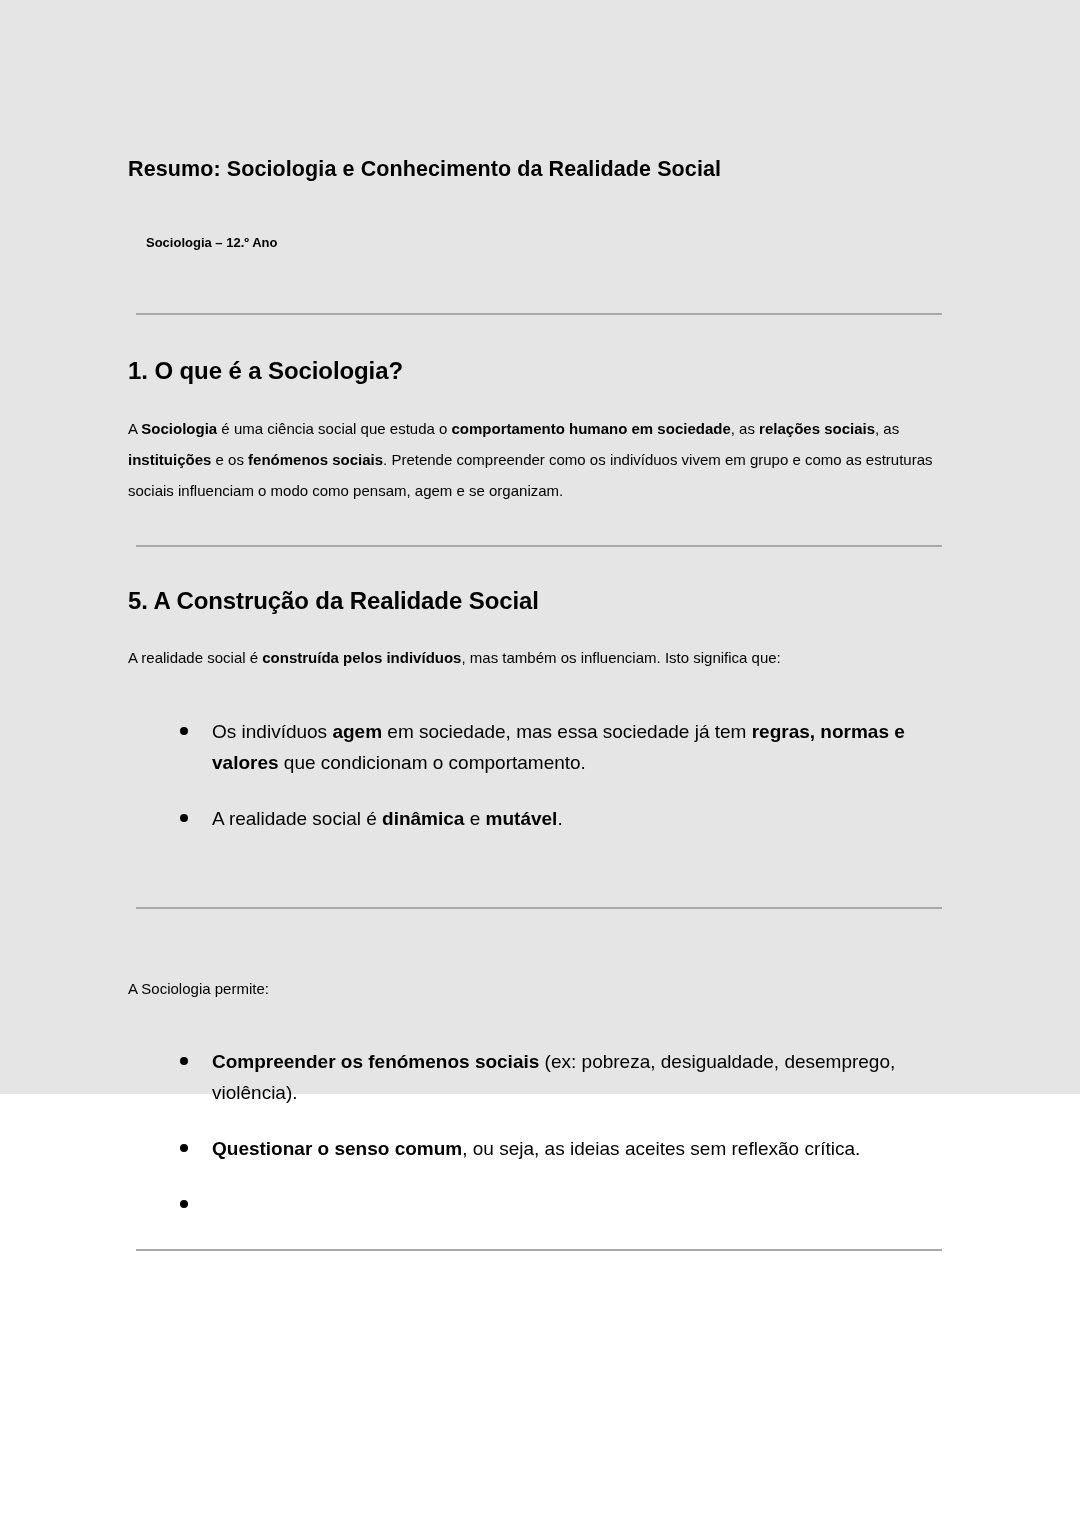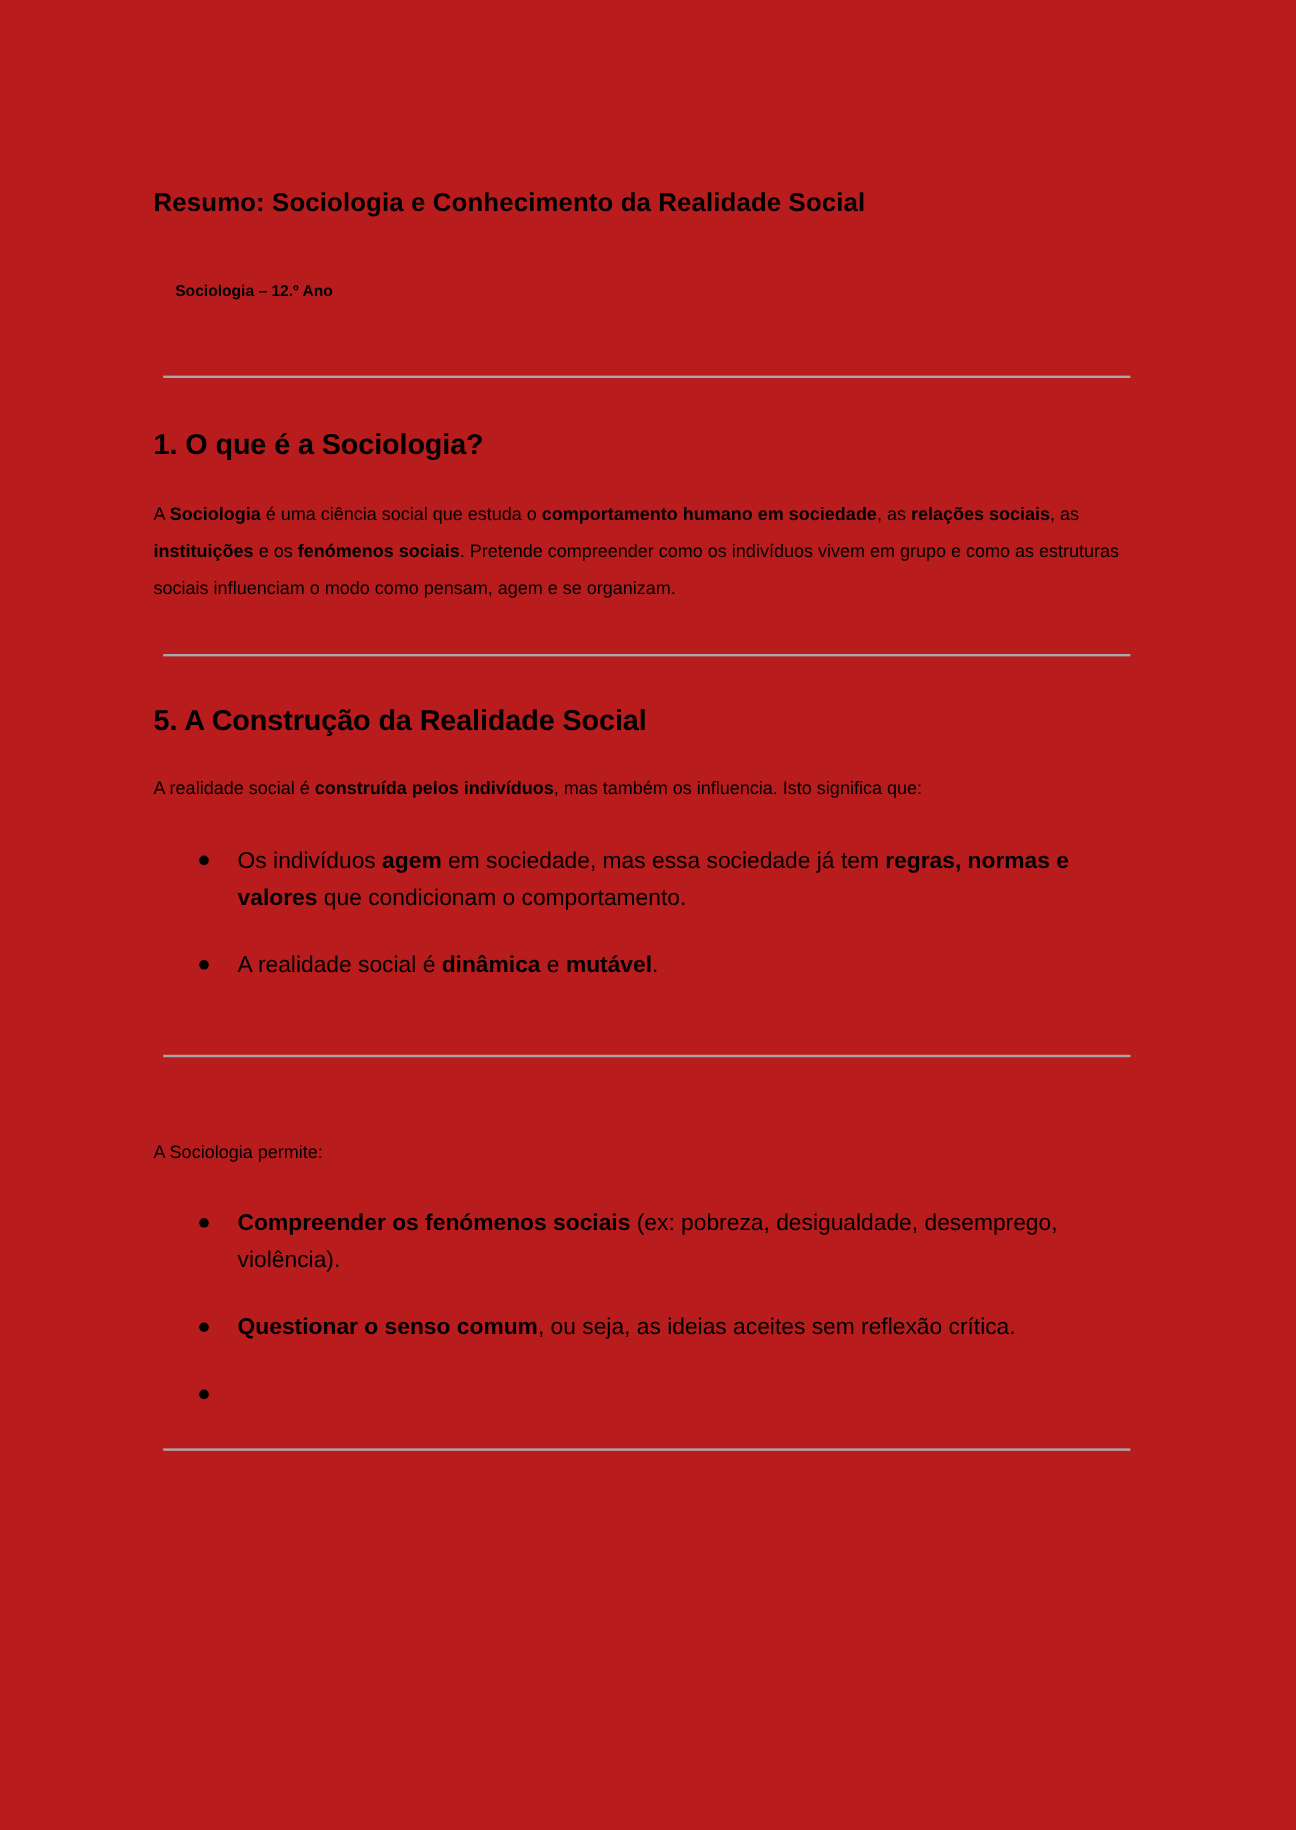--- a/index.html
+++ b/index.html
@@ -10,22 +10,22 @@
   body {
     width: 1080px;
     height: 1525px;
     font-family: "Liberation Sans", sans-serif;
     color: #000000;
     overflow: hidden;
   }
   .page {
     position: relative;
     width: 1080px;
-    height: 1525px;
-    background: #b91c1c;
+    height: 1094px;
+    background: #e5e5e5;
     box-sizing: border-box;
     padding: 0;
   }
   .content {
     position: absolute;
     left: 128px;
     top: 0;
     width: 814px;
   }
   .doc-title {
@@ -59,21 +59,21 @@
     letter-spacing: -0.1px;
   }
   p.body {
     font-size: 15px;
     line-height: 31px;
     margin: 0;
     font-weight: normal;
   }
   ul.bullets {
     list-style: none;
-    margin: 2px;
+    margin: 16px;
     padding: 0;
   }
   ul.bullets > li {
     position: relative;
     padding-left: 68px;
     font-size: 19px;
     line-height: 31px;
     margin-bottom: 25px;
   }
   ul.bullets > li:last-child { margin-bottom: 0; }
@@ -120,21 +120,21 @@
     <h3 class="sec-h">1. O que é a Sociologia?</h3>
     <div class="sp-h1-p"></div>
     <p class="body"><span>A </span><b>Sociologia</b><span> é uma ciência social que estuda o </span><b>comportamento humano em sociedade</b><span>, as </span><b>relações sociais</b><span>, as </span><b>instituições</b><span> e os </span><b>fenómenos sociais</b><span>. Pretende compreender como os indivíduos vivem em grupo e como as estruturas sociais influenciam o modo como pensam, agem e se organizam.</span></p>
 
     <div class="sp-p-rule"></div>
     <hr class="rule">
 
     <div class="sp-rule-h2"></div>
     <h3 class="sec-h">5. A Construção da Realidade Social</h3>
     <div class="sp-h2-p"></div>
-    <p class="body"><span>A realidade social é </span><b>construída pelos indivíduos</b><span>, mas também os influencia. Isto significa que:</span></p>
+    <p class="body"><span>A realidade social é </span><b>construída pelos indivíduos</b><span>, mas também os influenciam. Isto significa que:</span></p>
     <div class="sp-p-list"></div>
     <ul class="bullets">
         <li><span class="dot"></span><span><span>Os indivíduos </span><b>agem</b><span> em sociedade, mas essa sociedade já tem </span><b>regras, normas e valores</b><span> que condicionam o comportamento.</span></span></li>
         <li><span class="dot"></span><span><span>A realidade social é </span><b>dinâmica</b><span> e </span><b>mutável</b><span>.</span></span></li>
       </ul>
 
     <div class="sp-list-rule"></div>
     <hr class="rule">
 
     <div class="sp-rule-h3"></div>

